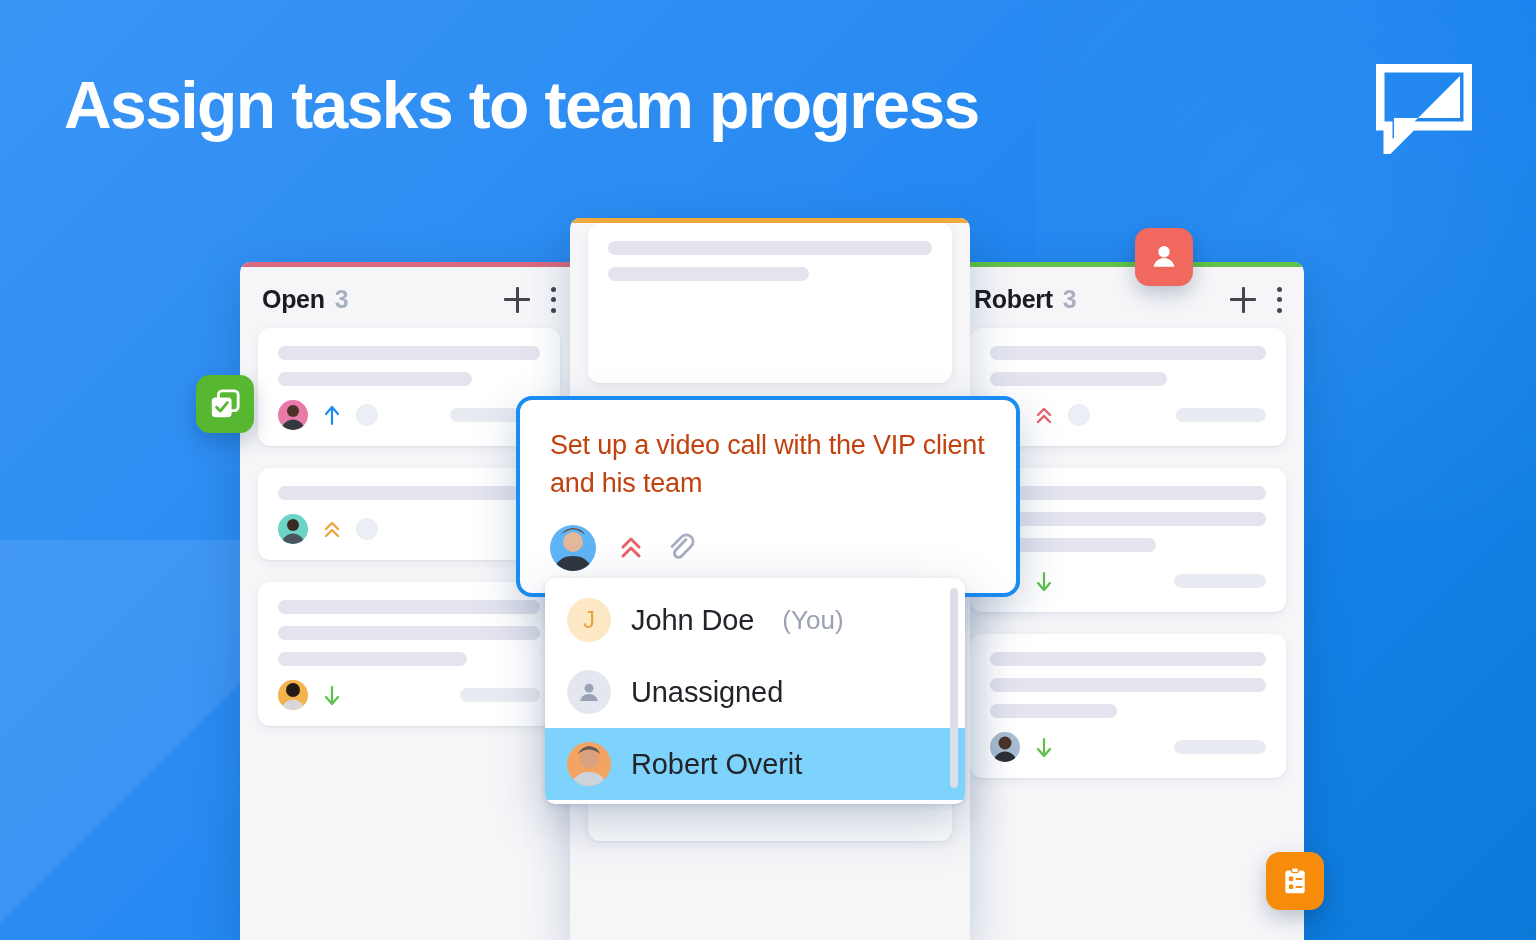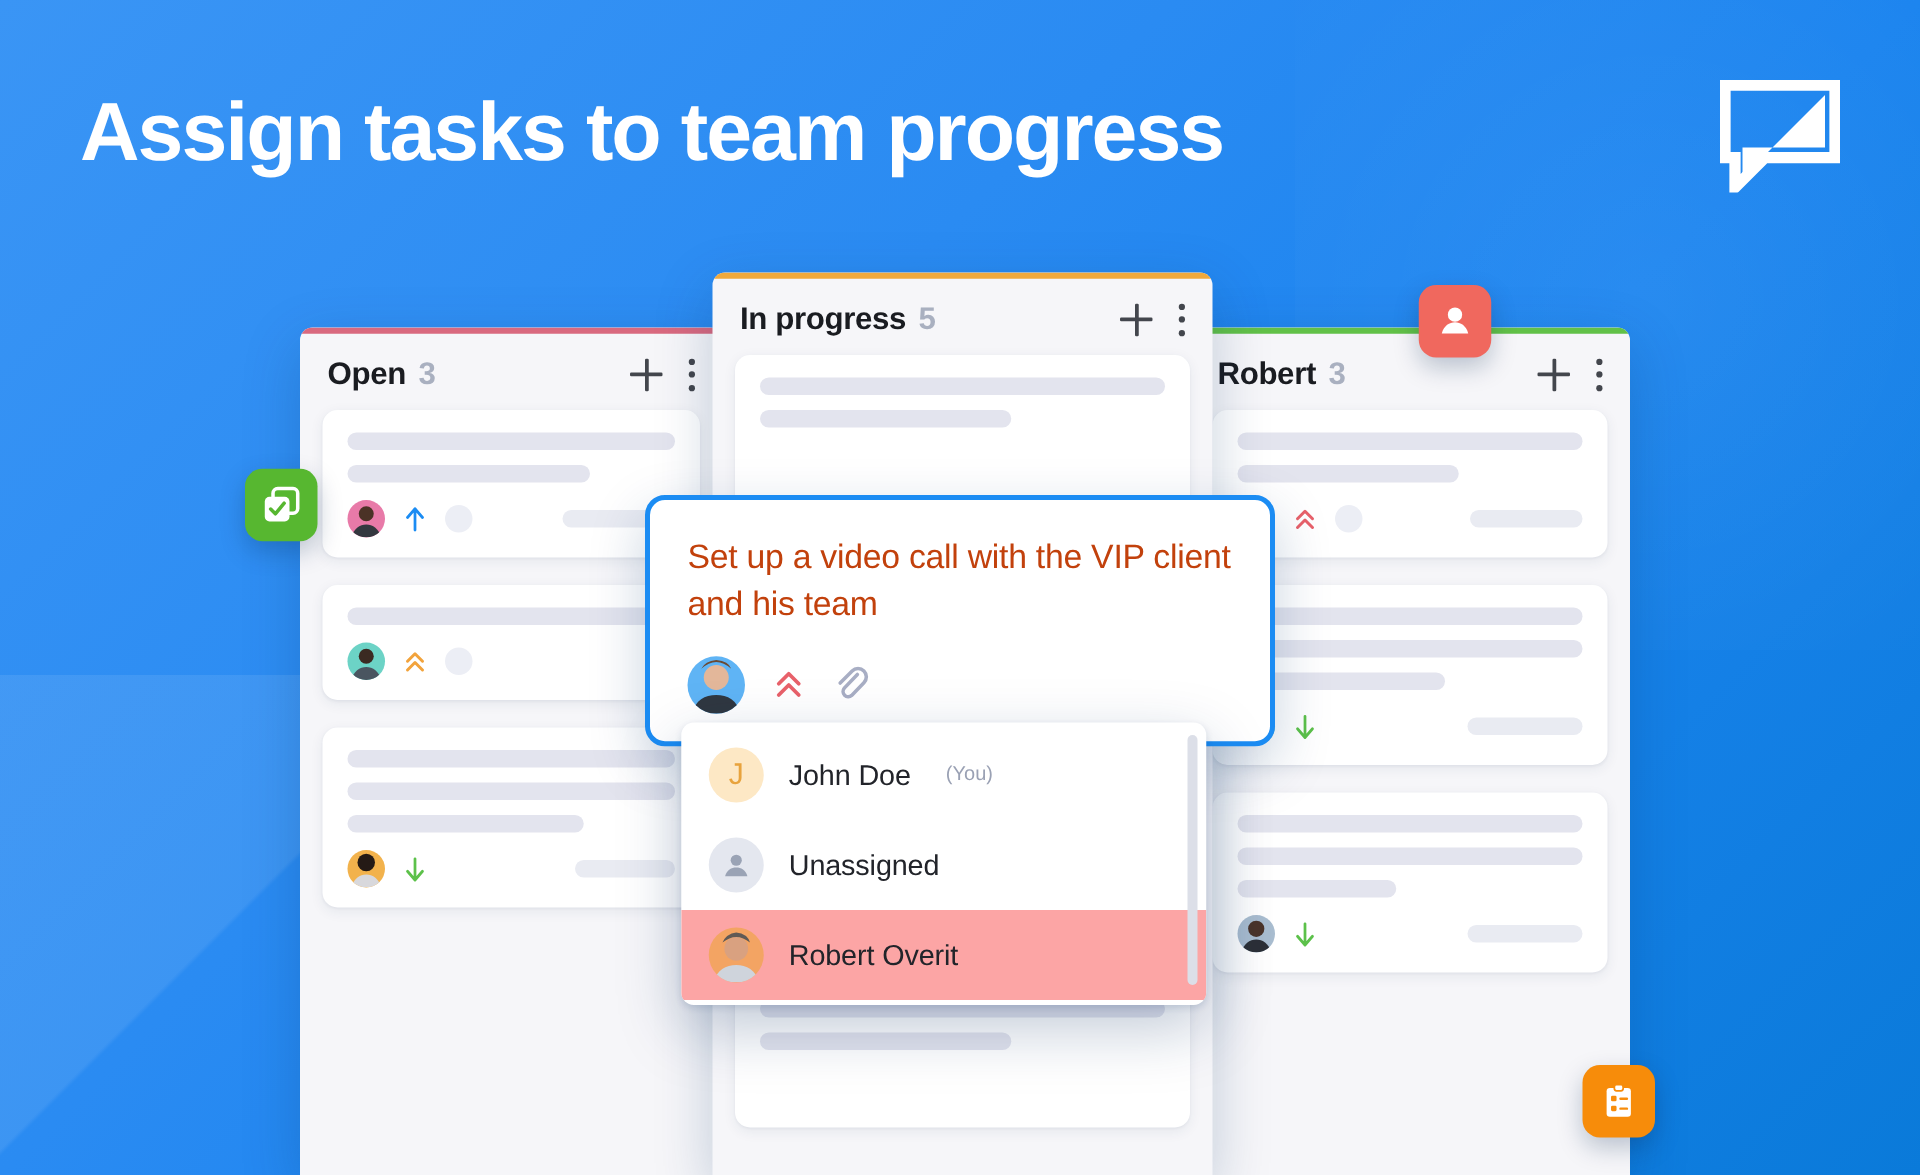--- a/index.html
+++ b/index.html
@@ -220,33 +220,33 @@
     padding: 6px 0 4px 0;
   }
   .dd-item {
     display: flex;
     align-items: center;
     gap: 20px;
     height: 72px;
     padding: 0 22px;
     cursor: pointer;
   }
-  .dd-item.active { background: #fca5a5; text-align: center; }
+  .dd-item.active { background: #7dd3fc; text-align: center; }
   .dd-avatar {
     width: 44px; height: 44px; border-radius: 50%;
     flex: 0 0 auto; overflow: hidden; position: relative;
     display: flex; align-items: center; justify-content: center;
   }
   .dd-label {
-    font-size: 23px;
+    font-size: 29px;
     color: #22242a;
     letter-spacing: -0.1px;
   }
   .dd-you {
-    font-size: 16px;
+    font-size: 26px;
     color: #9aa1b4;
     margin-left: 8px;
   }
   .dd-scroll {
     position: absolute;
     right: 7px;
     top: 10px;
     width: 8px;
     height: 200px;
     border-radius: 4px;
@@ -358,32 +358,20 @@
             </span>
             <span class="pill-ph" style="width:80px"></span>
           </div>
         </div>
 
       </div>
     </div>
 
     <div class="column" id="col-prog" style="left:570px; top:218px; width:400px; height:724px; z-index:20;">
       <div class="col-accent" style="background:#f0a93c;"></div>
-      <div class="col-head">
-        <span class="col-title">In progress</span>
-        <span class="col-count">5</span>
-        <span class="col-actions">
-          <span class="icon-plus"></span>
-          <span class="icon-dots">
-              <span></span>
-              <span></span>
-              <span></span>
-            </span>
-        </span>
-      </div>
       <div class="col-body">
         <div class="card" style="min-height:160px;">
           <div class="sk" style="width:100%"></div>
           <div class="sk" style="width:62%"></div>
         </div>
         <div style="height:316px"></div>
         <div class="card" style="min-height:120px;">
           <div class="sk" style="width:100%"></div>
           <div class="sk" style="width:62%"></div>
         </div>

